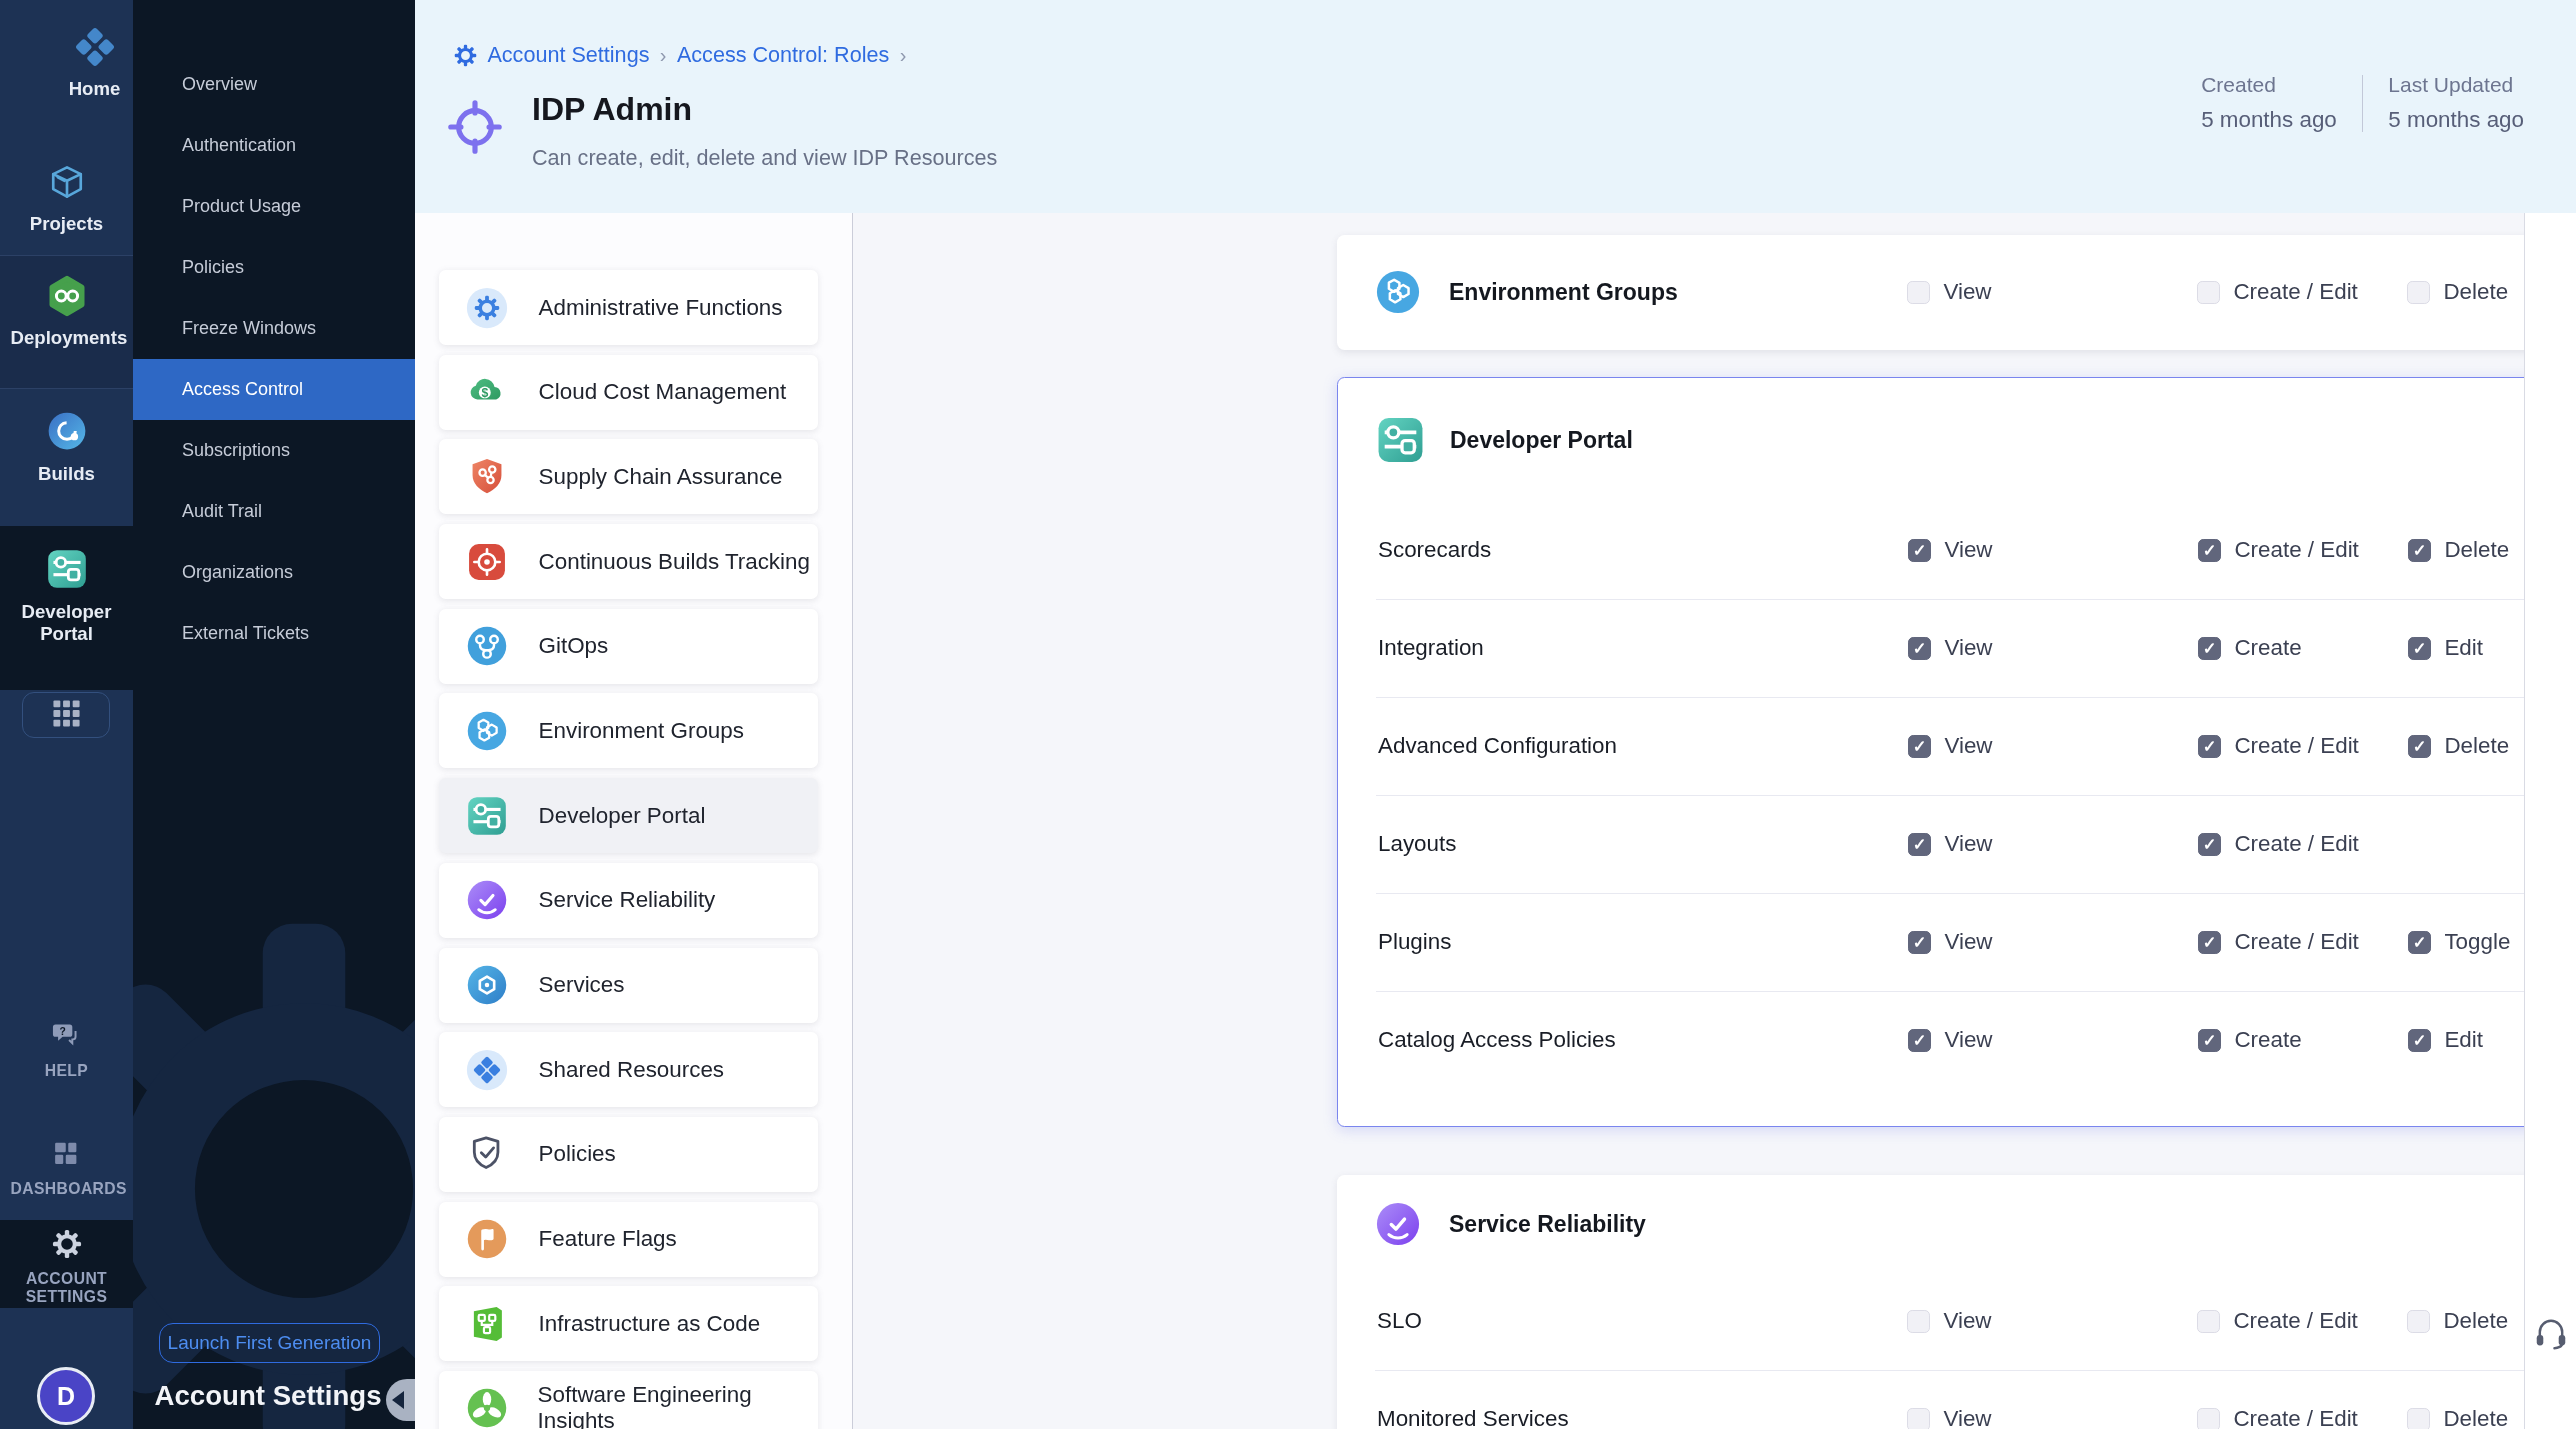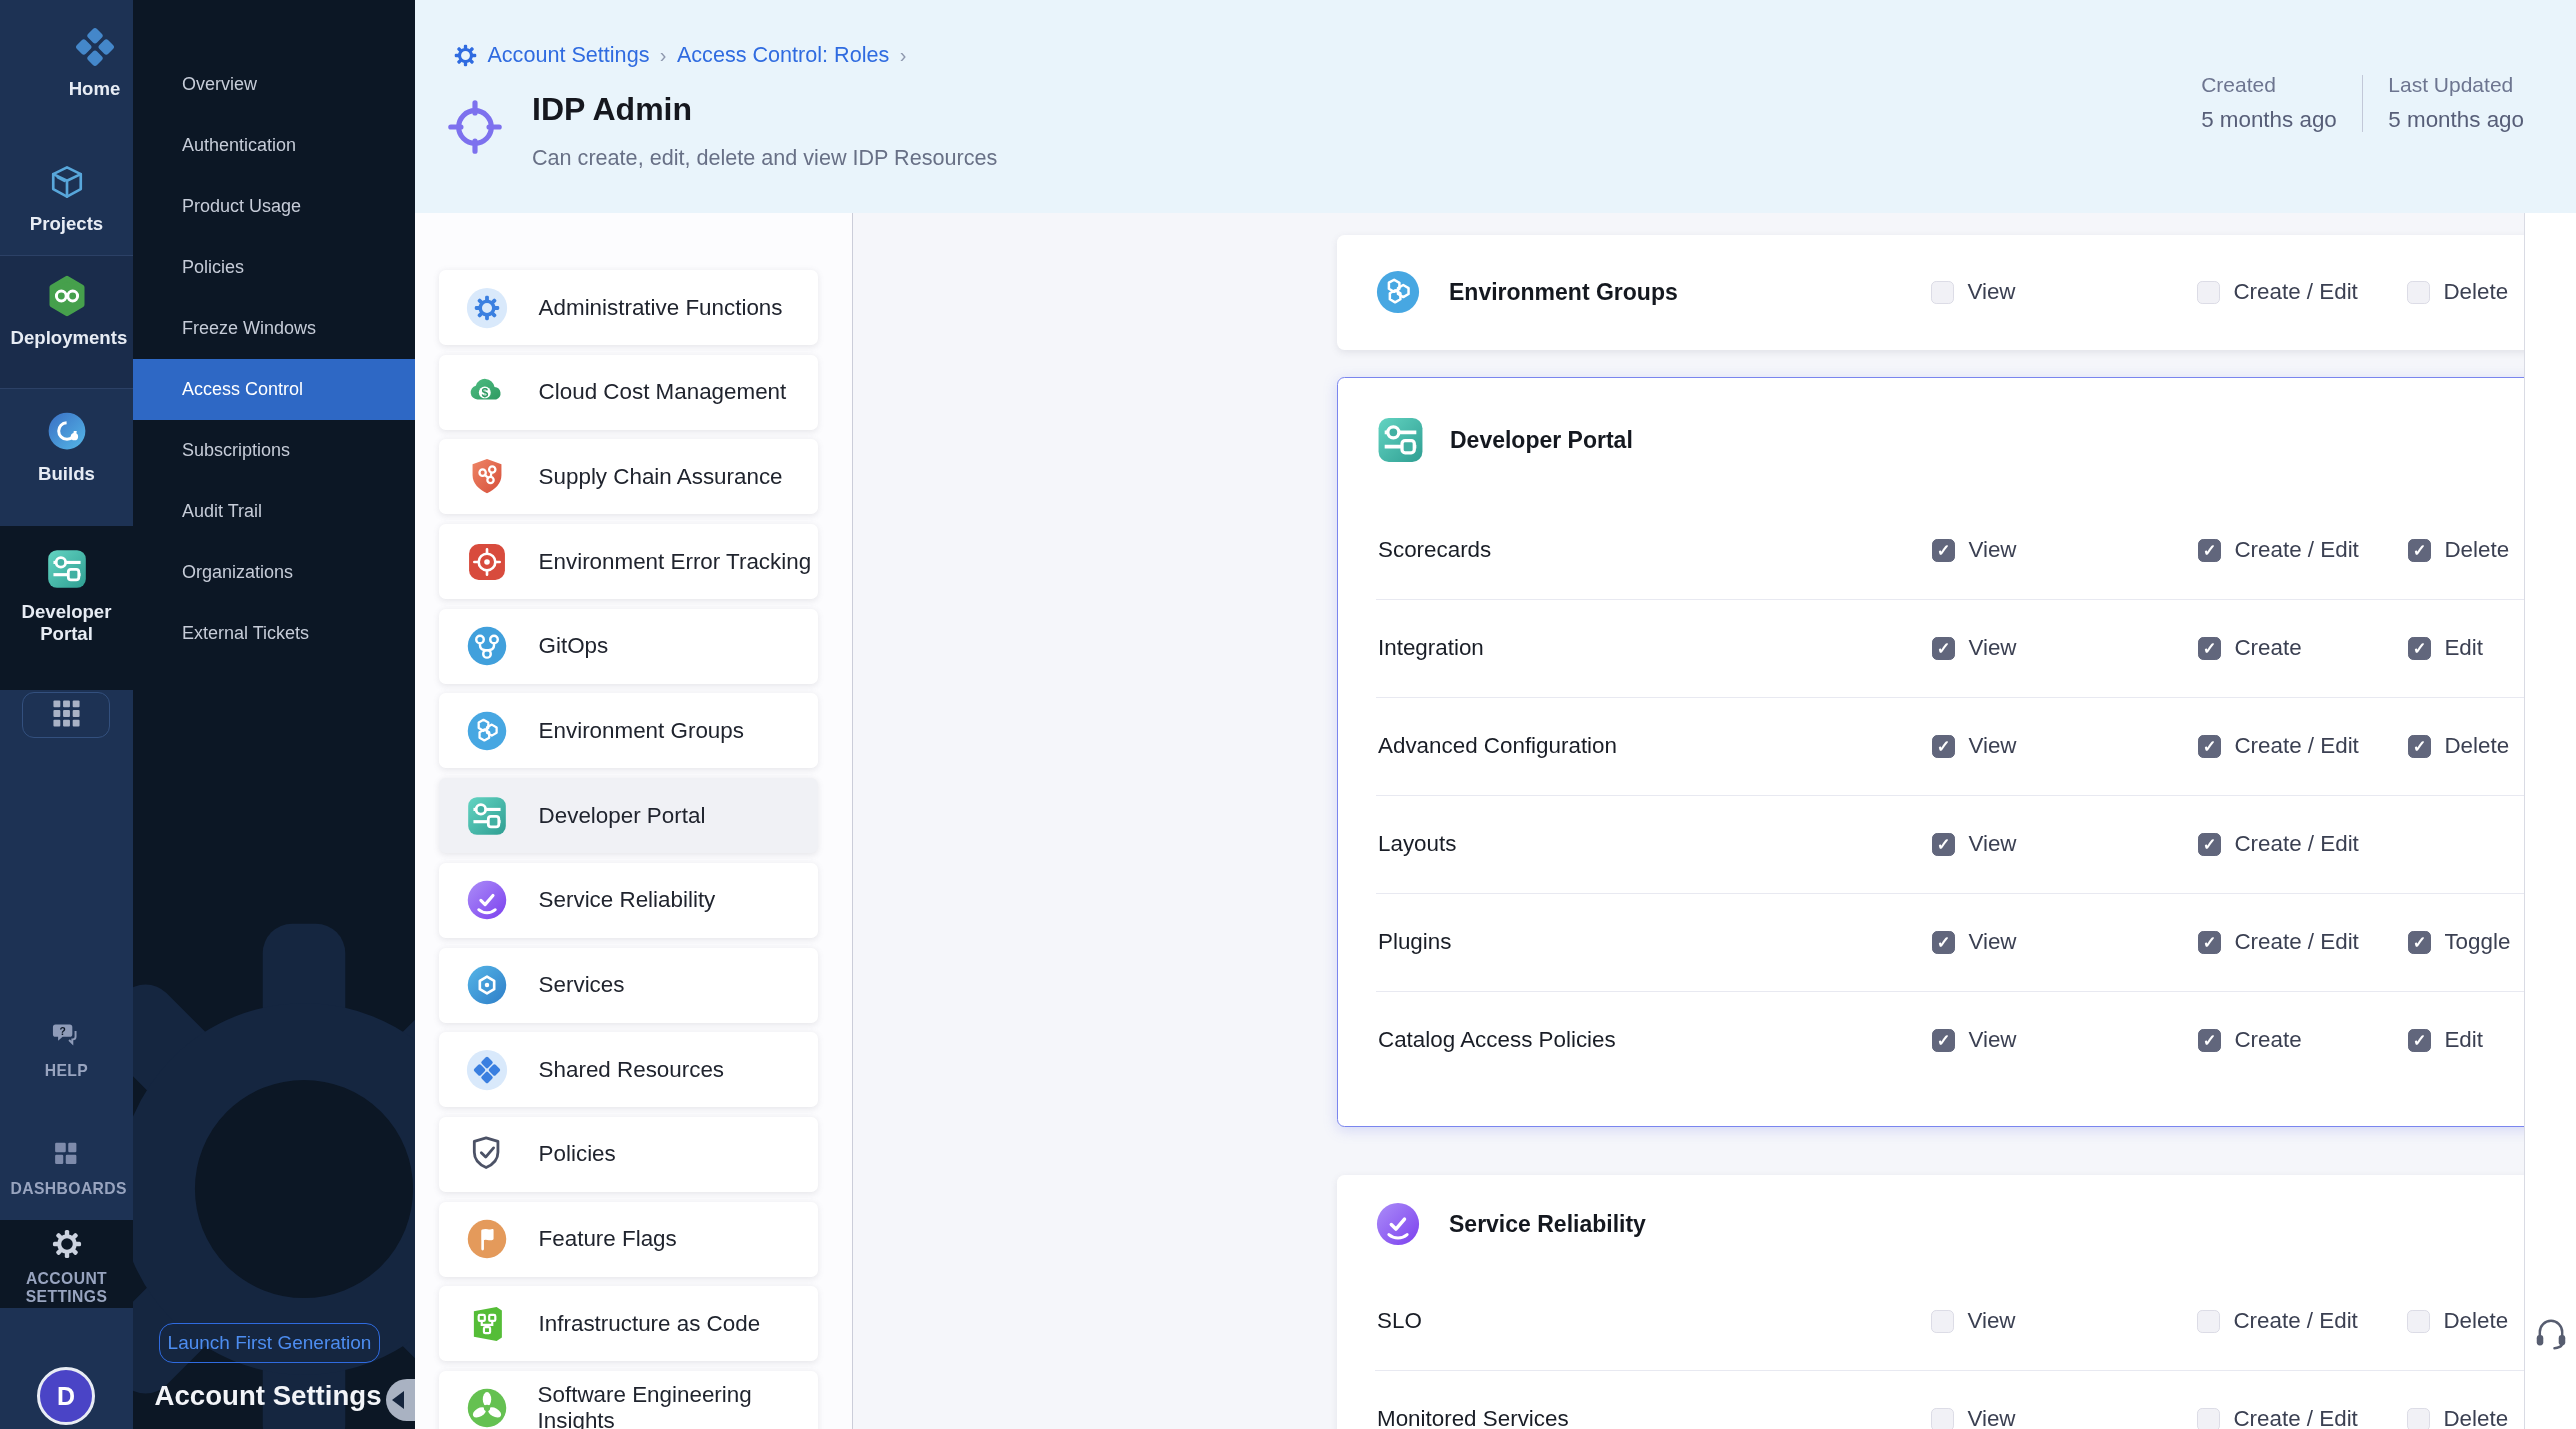--- a/index.html
+++ b/index.html
@@ -67,21 +67,21 @@
   .sec-environment-groups .sec-head { height:115px; }
   .sec-developer-portal .sec-head { height:123px; }
   .sec-service-reliability .sec-head { height:97px; }
   .sec-ic { position:absolute; left:38px; top:50%; transform:translateY(-50%); display:flex; }
   .sec-title { position:absolute; left:112px; top:50%; transform:translateY(-50%); font-size:23px; font-weight:700; color:#14181f; }
   .perm-row { position:relative; height:98px; }
   .perm-row::before { content:""; position:absolute; left:38px; right:22.4px; top:0; height:0.7px; background:#e8e9f1; }
   .perm-row:first-child::before { display:none; }
   .row-label { position:absolute; left:40px; top:50%; transform:translateY(-50%); font-size:22.4px; color:#191d26; }
   .perm { position:absolute; top:50%; transform:translateY(-50%); display:flex; align-items:center; gap:13.4px; cursor:pointer; }
-  .p1 { left:570px;margin-left:24px; } .p2 { left:860px; } .p3 { left:1070px; }
+  .p1 { left:570px; } .p2 { left:860px; } .p3 { left:1070px; }
   .cb { width:23px; height:23px; border-radius:5.2px; background:#f1f1f6; border:1.5px solid #dcdce6; position:relative; flex:0 0 23px; }
   .perm.checked .cb { background:#61667c; border-color:#61667c; }
   .perm.checked .cb::after { content:"✓"; position:absolute; inset:0; display:flex; align-items:center; justify-content:center; color:#fff; font-size:16.4px; font-weight:700; }
   .pl { font-size:22.4px; color:#3b4052; }
   .scroll-strip { position:absolute; right:0; top:0; bottom:0; width:52px; background:#fff; border-left:0.7px solid #d9dbe4; }
   .support { position:absolute; left:50%; transform:translateX(-50%); top:1102px; cursor:pointer; display:flex; }
 </style>
 </head>
 <body>
 
@@ -515,21 +515,21 @@
         <span class="res-ic">
           <svg width="42" height="42" viewBox="0 0 48 48">
             <rect x="3.5" y="3.5" width="41" height="41" rx="11" fill="#d84b3d"></rect>
             <circle cx="24" cy="24" r="9.5" fill="none" stroke="#fff" stroke-width="3"></circle>
             <circle cx="24" cy="24" r="3.2" fill="#fff"></circle>
             <g stroke="#fff" stroke-width="3" stroke-linecap="round">
               <path d="M24 9.5v5M24 33.5v5M9.5 24h5M33.5 24h5"></path>
             </g>
           </svg>
         </span>
-        <span class="res-label">Environment Error Tracking</span>
+        <span class="res-label">Continuous Builds Tracking</span>
       </div>
       <div class="res-card">
         <span class="res-ic">
           <svg width="42" height="42" viewBox="0 0 48 48">
             <circle cx="24" cy="24" r="22" fill="#41a0dc"></circle>
             <g fill="none" stroke="#fff" stroke-width="2.8">
               <circle cx="16" cy="16.5" r="4.3"></circle>
               <circle cx="32" cy="16.5" r="4.3"></circle>
               <circle cx="24" cy="33" r="4.3"></circle>
               <path d="M16 21v2.5c0 4.5 3.5 5.5 8 5.5s8-1 8-5.5V21"></path>

